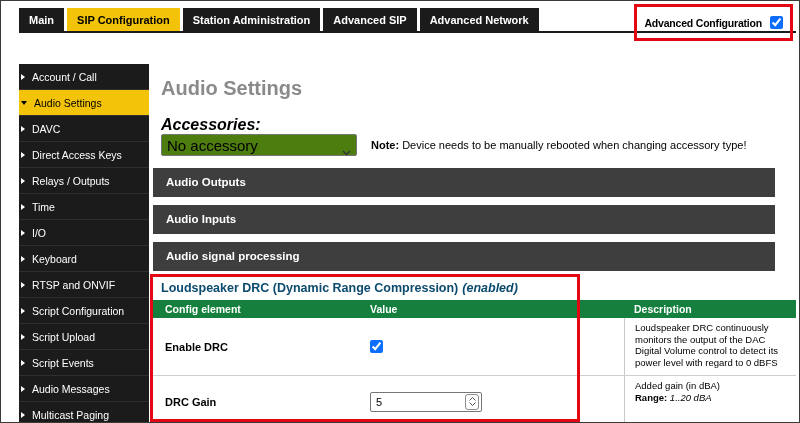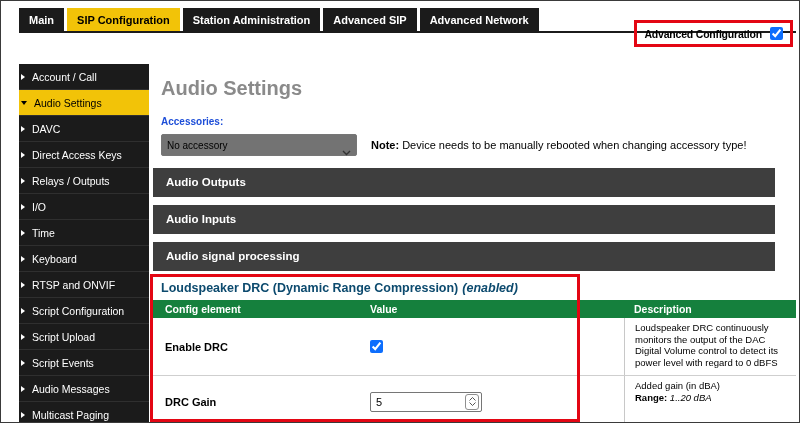--- a/index.html
+++ b/index.html
@@ -15,47 +15,47 @@
   .tab {
     height:23px; padding:0 10px; background:#1b1b1b; color:#fff;
     font-size:11px; font-weight:bold; display:flex; align-items:center;
     cursor:pointer; white-space:nowrap;
   }
   .tab.active { background:#f2c308; color:#000; }
   .tabline { position:absolute; left:18px; top:30px; width:777px; height:2px; background:#1b1b1b; }
 
   
   .adv-box {
-    position:absolute; right:6px; top:3px; height:27px;
+    position:absolute; right:6px; top:3px; height:37px;
     border:3px solid #e30613; display:flex; align-items:center; gap:8px;
-    padding:0 7px; background:transparent; z-index:6;margin-top:16px;
+    padding:0 7px; background:transparent; z-index:6;
   }
   .adv-label { font-size:10.5px; font-weight:bold; letter-spacing:-0.2px; white-space:nowrap; }
   input[type="checkbox"] { width:13px; height:13px; accent-color:#0d6efd; cursor:pointer; }
 
   
   .sidebar { position:absolute; left:18px; top:63px; width:130px; display:flex; flex-direction:column; }
   .side-item {
     height:26px; background:#1b1b1b; color:#fff; font-size:10.5px;
     display:flex; align-items:center; gap:7px; padding-left:2px;
     border-bottom:1px solid #2f2f2f; cursor:pointer; white-space:nowrap; flex:0 0 auto;
   }
   .side-item.active { background:#f2c308; color:#000; }
   .tri-right { width:0; height:0; border-top:3.5px solid transparent; border-bottom:3.5px solid transparent; border-left:4.5px solid currentColor; flex:0 0 auto; }
   .tri-down  { width:0; height:0; border-left:3.5px solid transparent; border-right:3.5px solid transparent; border-top:4.5px solid currentColor; flex:0 0 auto; }
 
   
   .page-title { position:absolute; left:160px; top:76px; font-size:20px; font-weight:bold; color:#8a8a8a; }
-  .accessories-label { position:absolute; left:160px; top:115px; font-size:10px; font-weight:bold; color:#1d4ed8; }
+  .accessories-label { position:absolute; left:160px; top:115px; font-size:16px; font-weight:bold; color:#000000;font-style:italic; }
 
   .select-wrap { position:absolute; left:160px; top:133px; width:196px; height:22px; }
   .select-wrap select {
     width:100%; height:100%; appearance:none; -webkit-appearance:none;
-    border:1px solid #767676; border-radius:2px; background:#737373;
-    font-size:10px; padding:0 18px 0 5px; font-family:"Liberation Sans", sans-serif; cursor:pointer;
+    border:1px solid #767676; border-radius:2px; background:#4d7c0f;
+    font-size:15px; padding:0 18px 0 5px; font-family:"Liberation Sans", sans-serif; cursor:pointer;
   }
   .sel-arrow { position:absolute; right:6px; top:8px; pointer-events:none; }
 
   .note { position:absolute; left:370px; top:138px; font-size:11px; color:#000; white-space:nowrap; }
   .note b { font-weight:bold; }
 
   .section-bar {
     position:absolute; left:152px; width:622px; height:29px; background:#3e3e3e;
     color:#fff; font-size:11.5px; font-weight:bold; line-height:29px;
     padding-left:13px; cursor:pointer;
@@ -137,25 +137,25 @@
     <div class="side-item">
         <span class="tri-right"></span>
         <span>Direct Access Keys</span>
       </div>
     <div class="side-item">
         <span class="tri-right"></span>
         <span>Relays / Outputs</span>
       </div>
     <div class="side-item">
         <span class="tri-right"></span>
+        <span>Time</span>
+      </div>
+    <div class="side-item">
+        <span class="tri-right"></span>
         <span>I/O</span>
-      </div>
-    <div class="side-item">
-        <span class="tri-right"></span>
-        <span>Time</span>
       </div>
     <div class="side-item">
         <span class="tri-right"></span>
         <span>Keyboard</span>
       </div>
     <div class="side-item">
         <span class="tri-right"></span>
         <span>RTSP and ONVIF</span>
       </div>
     <div class="side-item">

